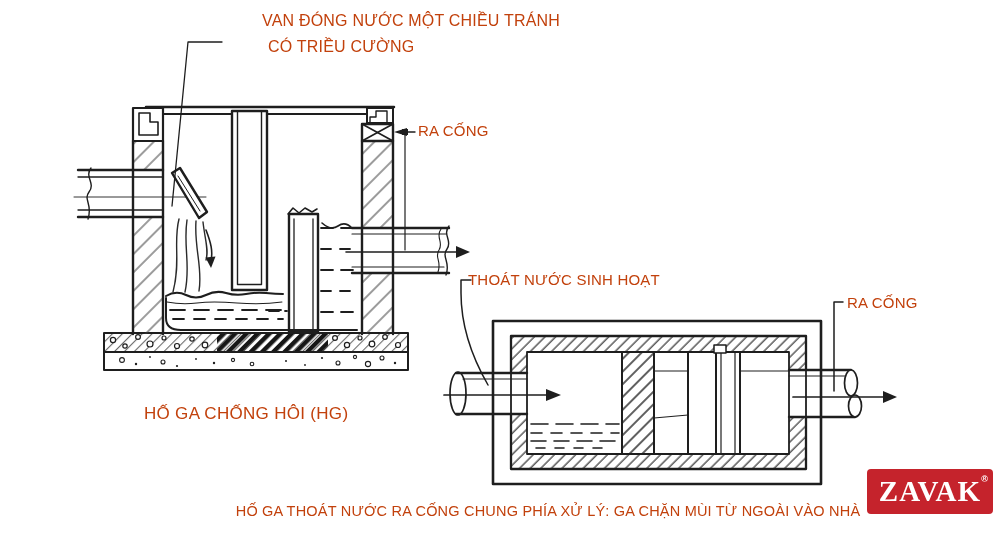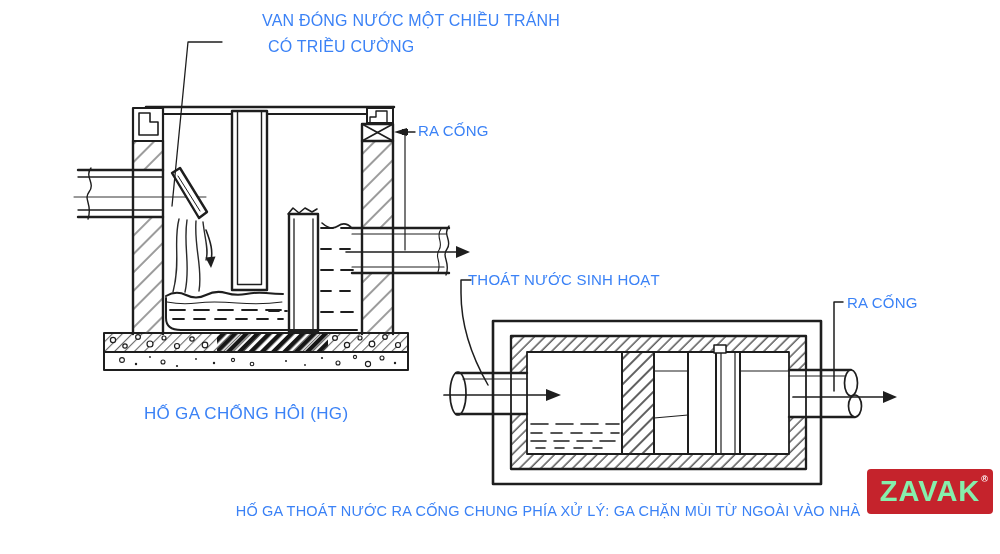--- a/index.html
+++ b/index.html
@@ -1,34 +1,34 @@
 <!DOCTYPE html>
 <html><head>
 <meta charset="utf-8">
 <style>
   html,body{margin:0;padding:0;background:#ffffff;}
   #stage{
     position:relative;width:1000px;height:554px;background:#ffffff;overflow:hidden;
     font-family:"Liberation Sans","DejaVu Sans",sans-serif;color:#1b1b1b;
   }
   #drawing{position:absolute;left:0;top:0;}
-  .lbl{position:absolute;white-space:nowrap;color:#3b82f6;letter-spacing:.2px;}
+  .lbl{position:absolute;white-space:nowrap;color:#c2410c;letter-spacing:.2px;}
   .annot{left:252px;top:8px;font-size:16px;line-height:25.5px;}
   .annot .l1{padding-left:10px;}
   .annot .l3{padding-left:16px;}
   .ra-cong-top{left:418px;top:122px;font-size:15px;}
   .thoat-nuoc{left:468px;top:271px;font-size:15px;}
   .ra-cong-right{left:847px;top:294px;font-size:15px;}
   .cap-left{left:116px;top:404px;font-size:17px;letter-spacing:.3px;margin-left:28px;}
   .cap-bottom{left:198px;top:503px;width:700px;text-align:center;font-size:14.5px;letter-spacing:.2px;}
   .logo{
     position:absolute;left:867px;top:469px;width:126px;height:45px;
     background:#c5232c;border-radius:4px;display:flex;align-items:center;justify-content:center;
   }
-  .logo .brand{color:#86efac;font-weight:bold;font-size:29px;letter-spacing:1px;line-height:1;}
+  .logo .brand{color:#ffffff;font-weight:bold;font-size:29px;letter-spacing:1px;line-height:1;font-family:Liberation Serif, serif;}
   .logo .reg{position:absolute;top:5px;right:5px;color:#ffffff;font-size:9px;font-weight:bold;}
 </style>
 </head>
 <body>
 
 <div id="stage">
 
   <svg id="drawing" width="1000" height="554" viewBox="0 0 1000 554" stroke-linecap="round" stroke-linejoin="round">
     <defs>
       <pattern id="hwall" width="13" height="13" patternUnits="userSpaceOnUse" patternTransform="rotate(-45)">

